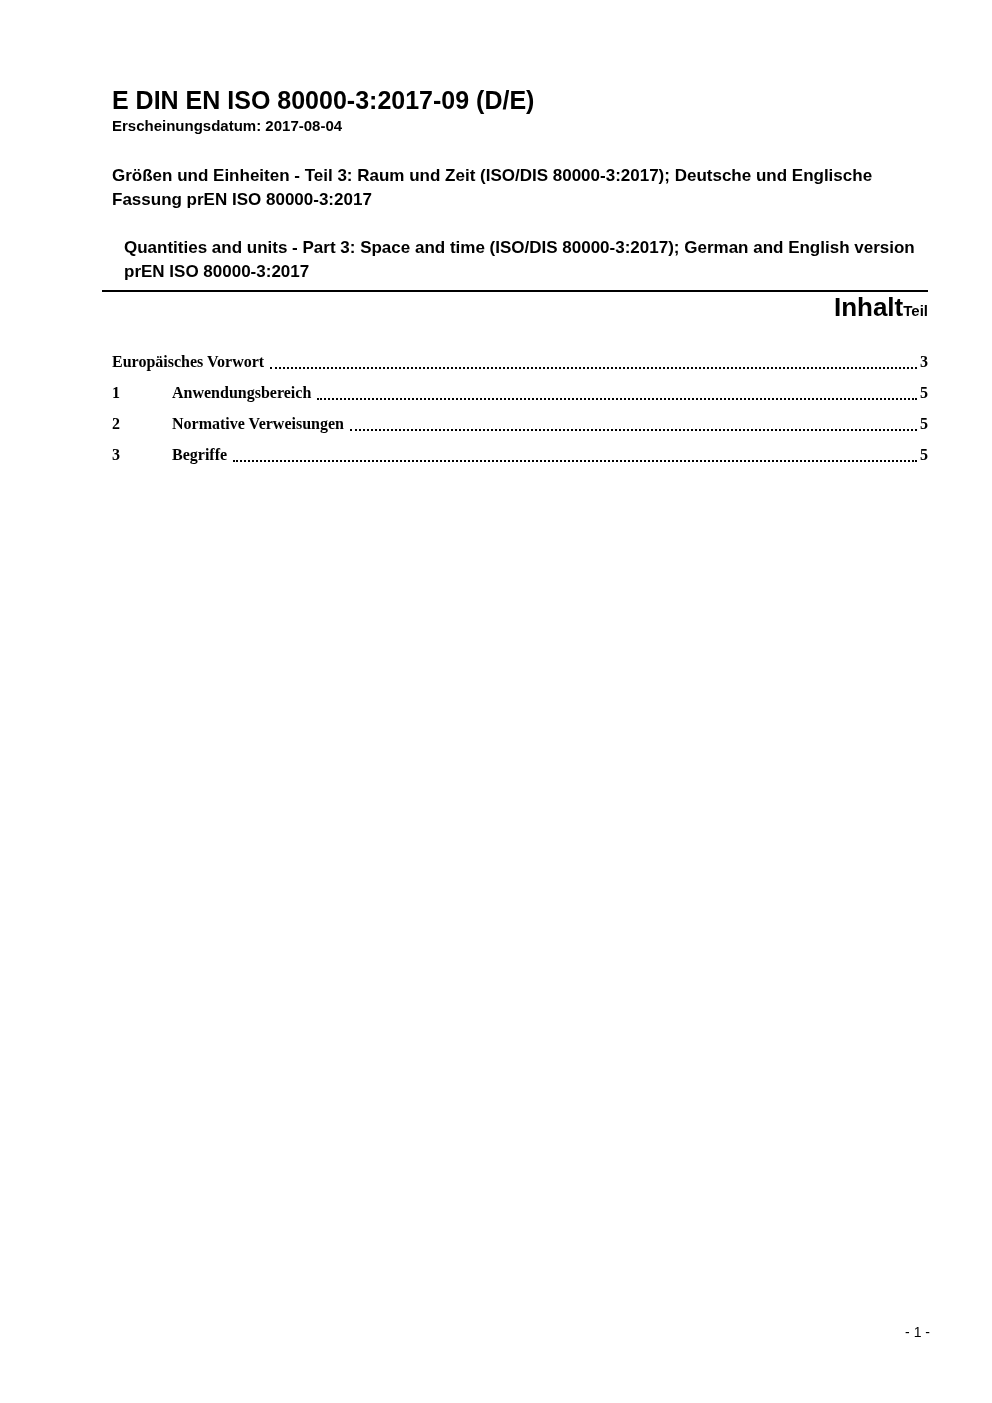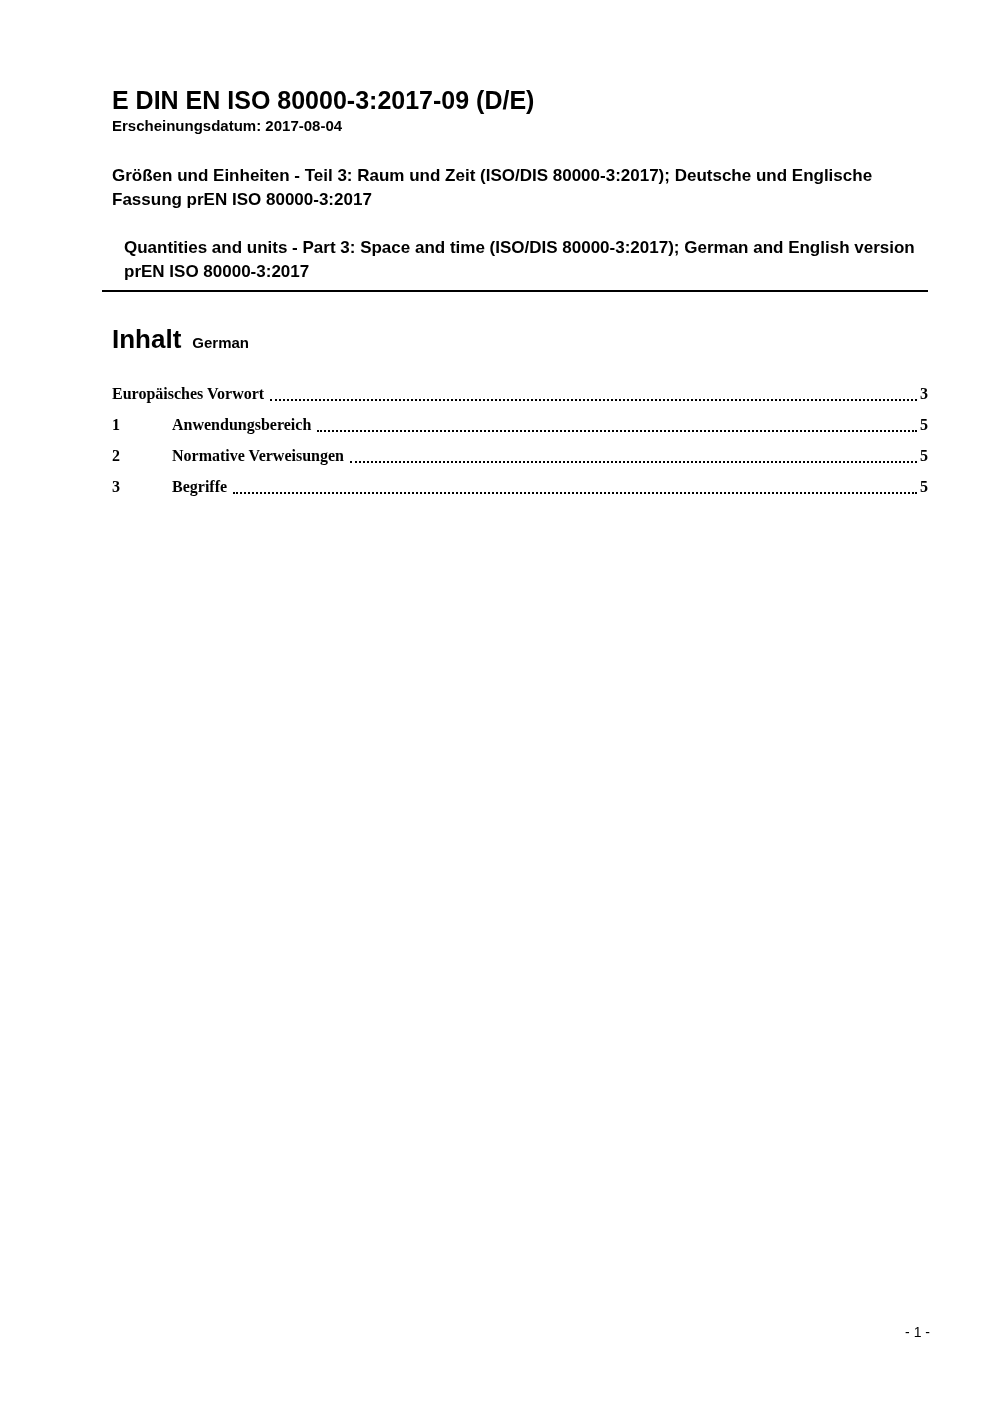--- a/index.html
+++ b/index.html
@@ -43,24 +43,22 @@
   .lang-title.de { margin-top: 28px; }
   .lang-title.en { margin-top: 24px; margin-left: 12px; }
   .title-divider {
     border: none;
     border-top: 2px solid #000000;
     margin: 6px 0 0 -10px;
     width: 826px;
   }
   .inhalt-row {
     display: flex;
-    justify-content: flex-start;
+    justify-content: flex-end;
     align-items: baseline;
-    margin-top: 32px;
-    gap: 11px;
   }
   .toc-heading {
     font-size: 26px;
     line-height: 30px;
     font-weight: bold;
   }
   .page-col-label {
     font-size: 15px;
     font-weight: bold;
   }
@@ -115,21 +113,21 @@
   <div class="pub-date">Erscheinungsdatum: 2017-08-04</div>
 
   <div class="lang-title de">Größen und Einheiten - Teil 3: Raum und Zeit (ISO/DIS 80000-3:2017); Deutsche und Englische Fassung prEN ISO 80000-3:2017</div>
 
   <div class="lang-title en">Quantities and units - Part 3: Space and time (ISO/DIS 80000-3:2017); German and English version prEN ISO 80000-3:2017</div>
 
   <hr class="title-divider">
 
   <div class="inhalt-row">
     <span class="toc-heading">Inhalt</span>
-    <span class="page-col-label">German</span>
+    <span class="page-col-label">Teil</span>
   </div>
 
   <div class="toc-list">
     <div class="toc-row">
 
       <span class="toc-title">Europäisches Vorwort</span>
       <span class="toc-leader"></span>
       <span class="toc-page">3</span>
     </div>
 

